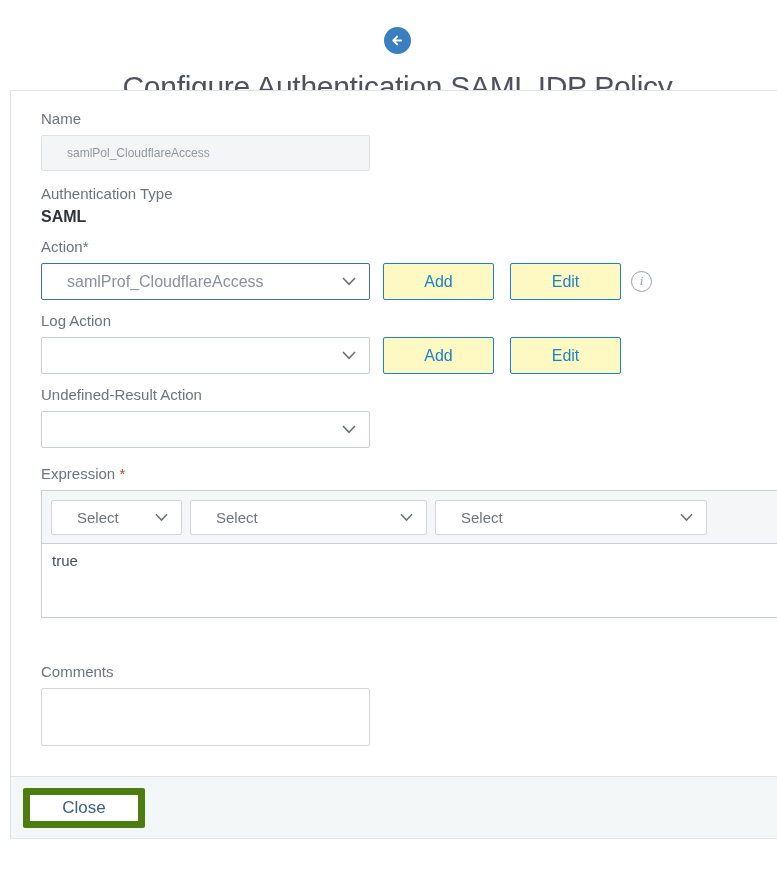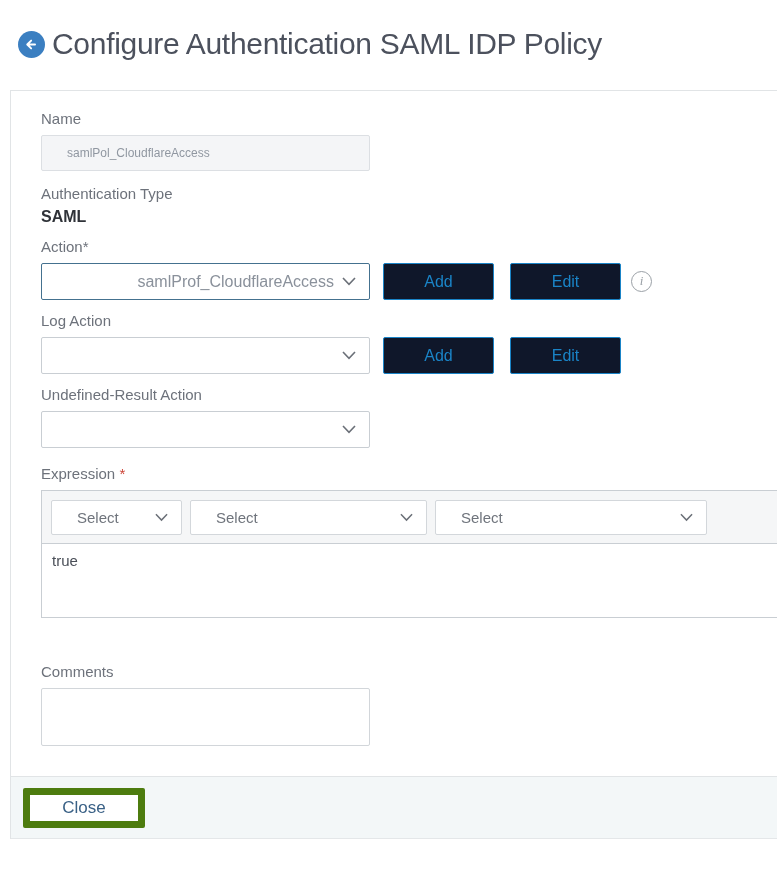--- a/index.html
+++ b/index.html
@@ -8,21 +8,21 @@
     width: 777px; height: 877px;
     background: #ffffff;
     font-family: "Liberation Sans", sans-serif;
     position: relative;
     color: #4a4f58;
   }
 
   
   .header {
     display: flex; align-items: center;
-    padding: 27px 0 0 18px; gap: 7px;
+    padding: 27px 0 0 18px; gap: 16px; flex-direction: column;
   }
   .back-btn {
     width: 27px; height: 27px; border-radius: 50%;
     background: #3b7fc1; flex: none;
     display: flex; align-items: center; justify-content: center;
     cursor: pointer;
   }
   .page-title {
     font-size: 30px; font-weight: 400; color: #4c515d;
     letter-spacing: -0.3px; white-space: nowrap;
@@ -52,27 +52,27 @@
 
   .static-value { font-size: 16px; font-weight: bold; color: #2f3238; margin-top: 5px; }
 
   .sel {
     width: 329px; height: 37px;
     background: #fff; border: 1px solid #c9ced3; border-radius: 2px;
     display: flex; align-items: center; justify-content: space-between;
     padding: 0 13px 0 25px; font-size: 16px; color: #8a919b;
     cursor: pointer;
   }
-  .sel.dark-border { border-color: #44718f; justify-content: flex-end; }
+  .sel.dark-border { border-color: #44718f; }
   .sel .chev { flex: none; margin-left: 8px; }
 
   .row { display: flex; align-items: center; margin-top: 7px; }
   .btn-outline {
     width: 111px; height: 37px;
-    background: #0f172a; border: 1px solid #1a84c7; border-radius: 2px;
+    background: #fef9c3; border: 1px solid #1a84c7; border-radius: 2px;
     color: #1a84c7; font-size: 16px;
     font-family: "Liberation Sans", sans-serif; cursor: pointer;
   }
   .btn-add { margin-left: 13px; }
   .btn-edit { margin-left: 16px; }
   .info-icon {
     width: 21px; height: 21px; border-radius: 50%;
     border: 1.5px solid #9aa0a6; color: #9aa0a6;
     font-size: 13px; line-height: 18px; text-align: center;
     margin-left: 10px; flex: none; cursor: pointer;

